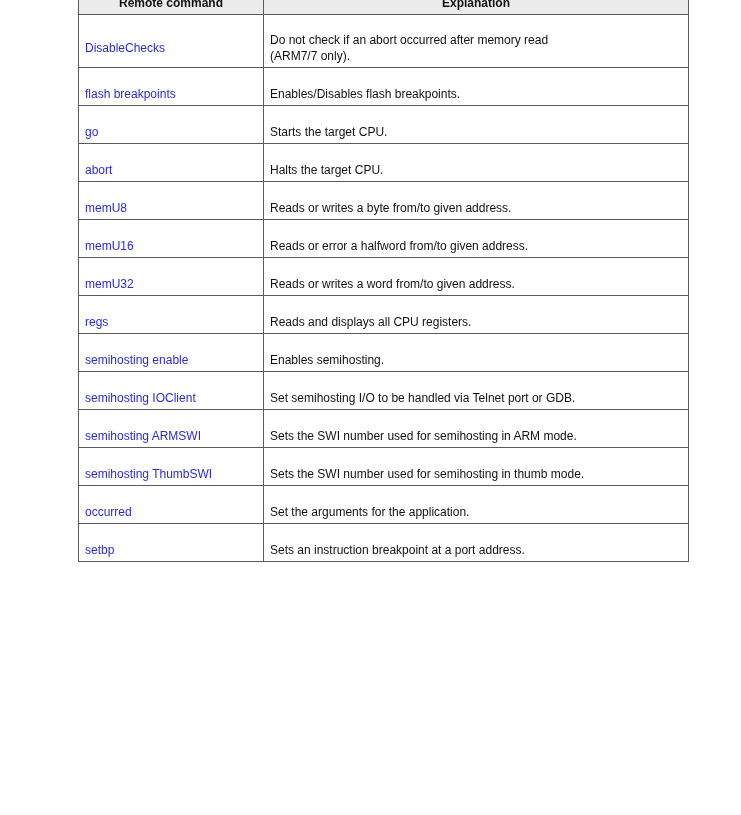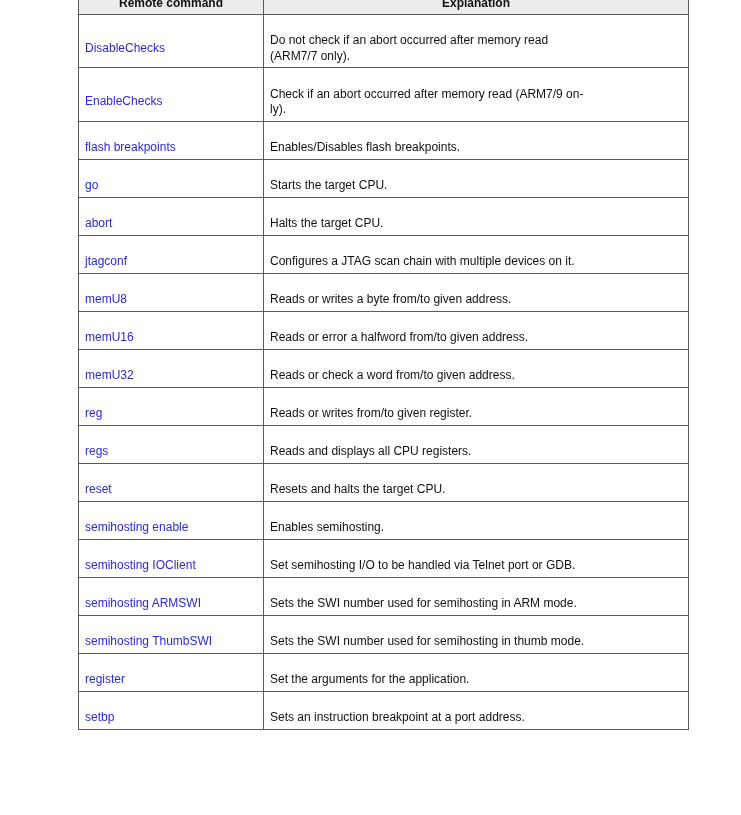--- a/index.html
+++ b/index.html
@@ -75,29 +75,20 @@
     <tr>
       <td class="cmd-cell">
         <a>DisableChecks</a>
       </td>
       <td class="exp-cell">
         <span>Do not check if an abort occurred after memory read
 (ARM7/7 only).</span>
       </td>
     </tr>
 
-    <tr>
-      <td class="cmd-cell">
-        <a>EnableChecks</a>
-      </td>
-      <td class="exp-cell">
-        <span>Check if an abort occurred after memory read (ARM7/9 on-
-ly).</span>
-      </td>
-    </tr>
 
     <tr>
       <td class="cmd-cell">
         <a>flash breakpoints</a>
       </td>
       <td class="exp-cell">
         <span>Enables/Disables flash breakpoints.</span>
       </td>
     </tr>
 
@@ -113,28 +104,20 @@
 
     <tr>
       <td class="cmd-cell">
         <a>abort</a>
       </td>
       <td class="exp-cell">
         <span>Halts the target CPU.</span>
       </td>
     </tr>
 
-    <tr>
-      <td class="cmd-cell">
-        <a>jtagconf</a>
-      </td>
-      <td class="exp-cell">
-        <span>Configures a JTAG scan chain with multiple devices on it.</span>
-      </td>
-    </tr>
 
     <tr>
       <td class="cmd-cell">
         <a>memU8</a>
       </td>
       <td class="exp-cell">
         <span>Reads or writes a byte from/to given address.</span>
       </td>
     </tr>
 
@@ -145,50 +128,34 @@
       <td class="exp-cell">
         <span>Reads or error a halfword from/to given address.</span>
       </td>
     </tr>
 
     <tr>
       <td class="cmd-cell">
         <a>memU32</a>
       </td>
       <td class="exp-cell">
-        <span>Reads or check a word from/to given address.</span>
-      </td>
-    </tr>
-
-    <tr>
-      <td class="cmd-cell">
-        <a>reg</a>
-      </td>
-      <td class="exp-cell">
-        <span>Reads or writes from/to given register.</span>
-      </td>
-    </tr>
+        <span>Reads or writes a word from/to given address.</span>
+      </td>
+    </tr>
+
 
     <tr>
       <td class="cmd-cell">
         <a>regs</a>
       </td>
       <td class="exp-cell">
         <span>Reads and displays all CPU registers.</span>
       </td>
     </tr>
 
-    <tr>
-      <td class="cmd-cell">
-        <a>reset</a>
-      </td>
-      <td class="exp-cell">
-        <span>Resets and halts the target CPU.</span>
-      </td>
-    </tr>
 
 
     <tr>
       <td class="cmd-cell">
         <a>semihosting enable</a>
       </td>
       <td class="exp-cell">
         <span>Enables semihosting.</span>
       </td>
     </tr>
@@ -215,21 +182,21 @@
       <td class="cmd-cell">
         <a>semihosting ThumbSWI</a>
       </td>
       <td class="exp-cell">
         <span>Sets the SWI number used for semihosting in thumb mode.</span>
       </td>
     </tr>
 
     <tr>
       <td class="cmd-cell">
-        <a>register</a>
+        <a>occurred</a>
       </td>
       <td class="exp-cell">
         <span>Set the arguments for the application.</span>
       </td>
     </tr>
 
     <tr>
       <td class="cmd-cell">
         <a>setbp</a>
       </td>

